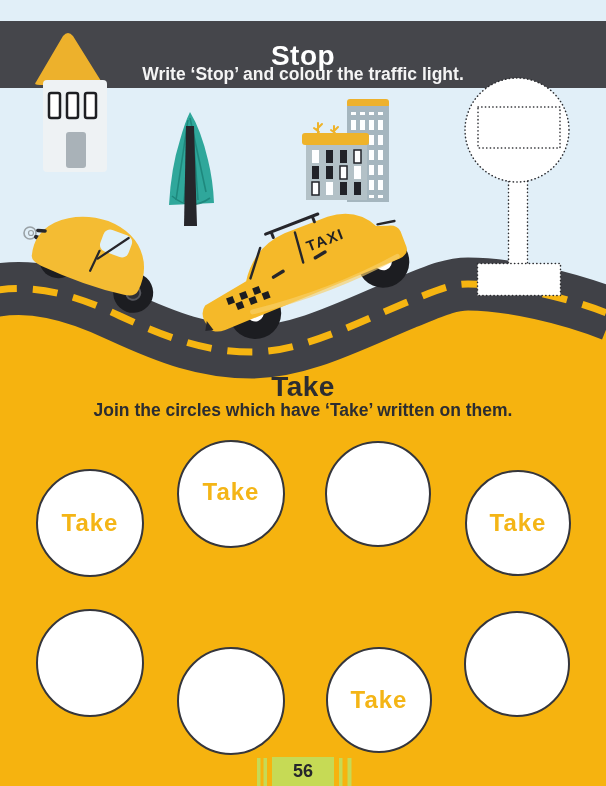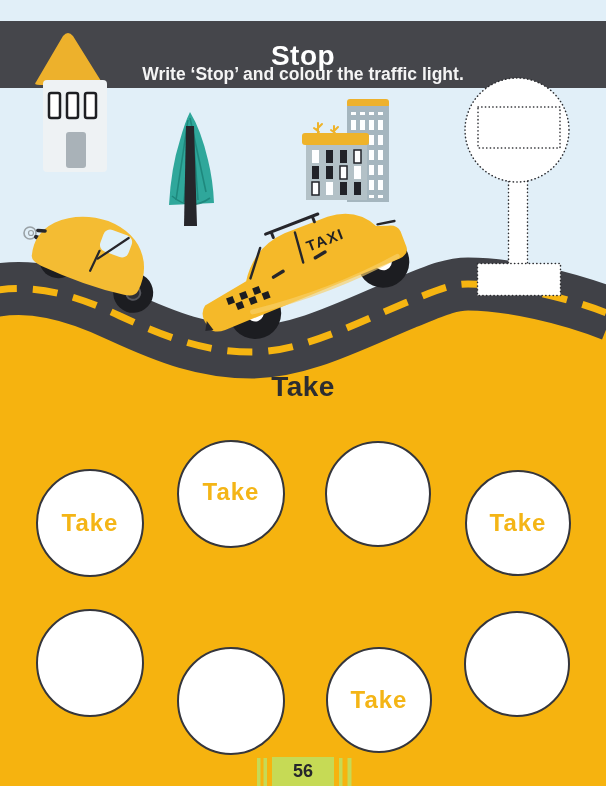--- a/index.html
+++ b/index.html
@@ -159,20 +159,21 @@
     <rect x="272" y="757" width="62" height="29"></rect>
     <rect x="339" y="758" width="3.5" height="28"></rect>
     <rect x="347.5" y="758" width="4" height="28"></rect>
   </g>
 </svg>
 
 <div class="ovl stop-title">Stop</div>
 <div class="ovl stop-sub">Write ‘Stop’ and colour the traffic light.</div>
 
 <div class="ovl take-title">Take</div>
+<div class="ovl take-sub">Join the circles which have ‘Take’ written on them.</div>
 
 <span class="circle-label" style="left:90px;top:523px;">Take</span>
 <span class="circle-label" style="left:231px;top:492px;">Take</span>
 <span class="circle-label" style="left:518px;top:523px;">Take</span>
 <span class="circle-label" style="left:379px;top:700px;">Take</span>
 
 <div class="page-num">56</div>
 
 </div>
 

